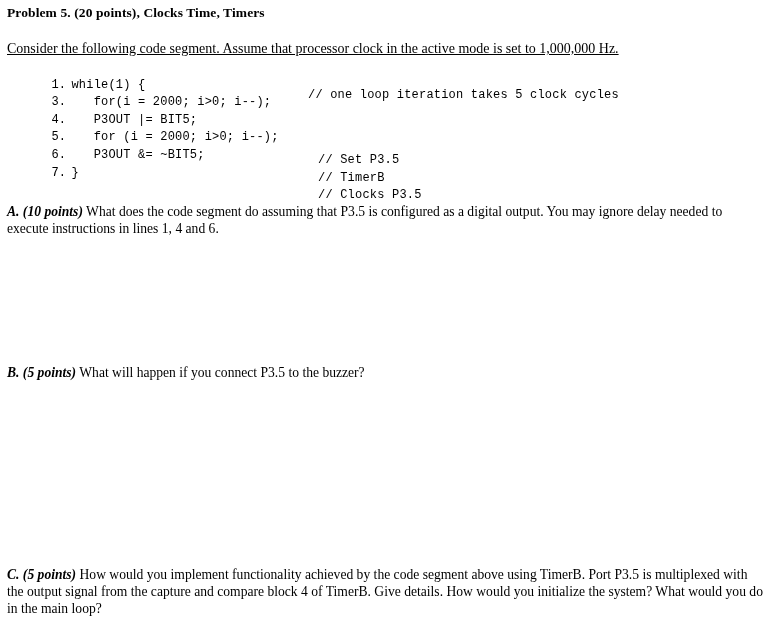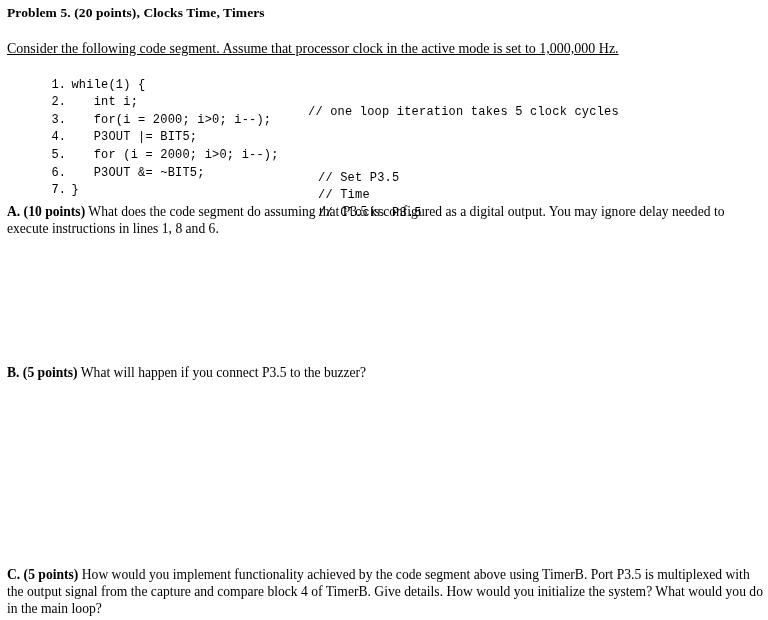--- a/index.html
+++ b/index.html
@@ -87,20 +87,21 @@
     font-size: 13.6px;
     line-height: 17px;
     text-align: left;
   }
   .q-a { top: 203px; width: 752px; }
   .q-b { top: 364px; width: 752px; white-space: nowrap; }
   .q-c { top: 546px; width: 760px; margin-top: 20px; }
 
   .qlabel {
     font-weight: bold;
+    font-style: italic;
   }
   .qbody {
     font-weight: normal;
   }
 
   
   .answer-gap {
     position: absolute;
     left: 7px;
     width: 752px;
@@ -116,52 +117,49 @@
   <div class="title">Problem 5. (20 points), Clocks Time, Timers</div>
 
   <div class="intro">Consider the following code segment. Assume that processor clock in the active mode is set to 1,000,000 Hz.</div>
 
   <div class="code-block">
 
     <div class="code-line">
       <span class="ln">1.</span><span class="code-text">while(1) {</span>
     </div>
 
-    <div class="code-line">
-      <span class="ln">2.</span><span class="code-text">   int i;</span>
-    </div>
 
     <div class="code-line">
       <span class="ln">3.</span><span class="code-text">   for(i = 2000; i&gt;0; i--);</span>
       <span class="code-comment cmt-a">// one loop iteration takes 5 clock cycles</span>
     </div>
 
     <div class="code-line">
       <span class="ln">4.</span><span class="code-text">   P3OUT |= BIT5;</span>
       <span class="code-comment cmt-b">// Set P3.5</span>
     </div>
 
     <div class="code-line">
       <span class="ln">5.</span><span class="code-text">   for (i = 2000; i&gt;0; i--);</span>
-      <span class="code-comment cmt-b">// Time</span>
+      <span class="code-comment cmt-b">// TimerB</span>
     </div>
 
     <div class="code-line">
       <span class="ln">6.</span><span class="code-text">   P3OUT &amp;= ~BIT5;</span>
       <span class="code-comment cmt-b">// Clocks P3.5</span>
     </div>
 
     <div class="code-line">
       <span class="ln">7.</span><span class="code-text">}</span>
     </div>
 
   </div>
 
   <div class="qsection q-a">
-    <span class="qlabel">A. (10 points)</span><span class="qbody"> What does the code segment do assuming that P3.5 is configured as a digital output. You may ignore delay needed to execute instructions in lines 1, 8 and 6.</span>
+    <span class="qlabel">A. (10 points)</span><span class="qbody"> What does the code segment do assuming that P3.5 is configured as a digital output. You may ignore delay needed to execute instructions in lines 1, 4 and 6.</span>
   </div>
 
   <div class="answer-gap gap-a"></div>
 
   <div class="qsection q-b">
     <span class="qlabel">B. (5 points)</span><span class="qbody"> What will happen if you connect P3.5 to the buzzer?</span>
   </div>
 
   <div class="answer-gap gap-b"></div>
 

